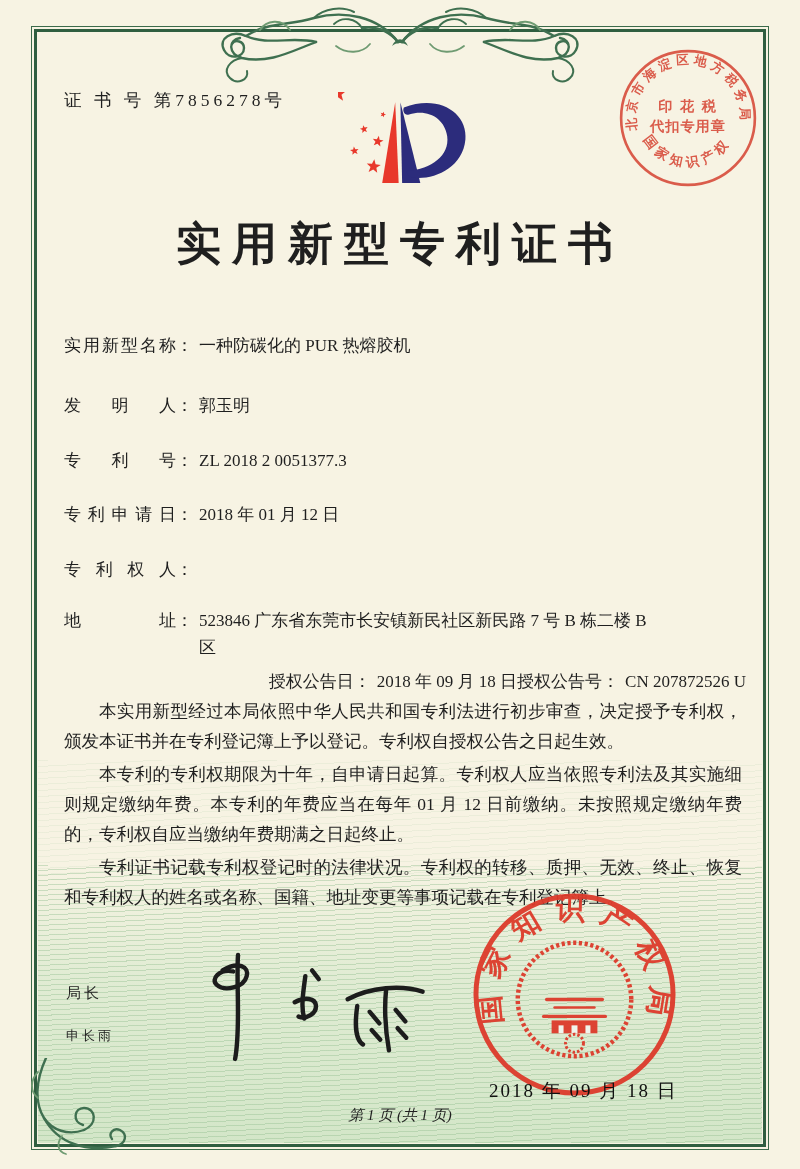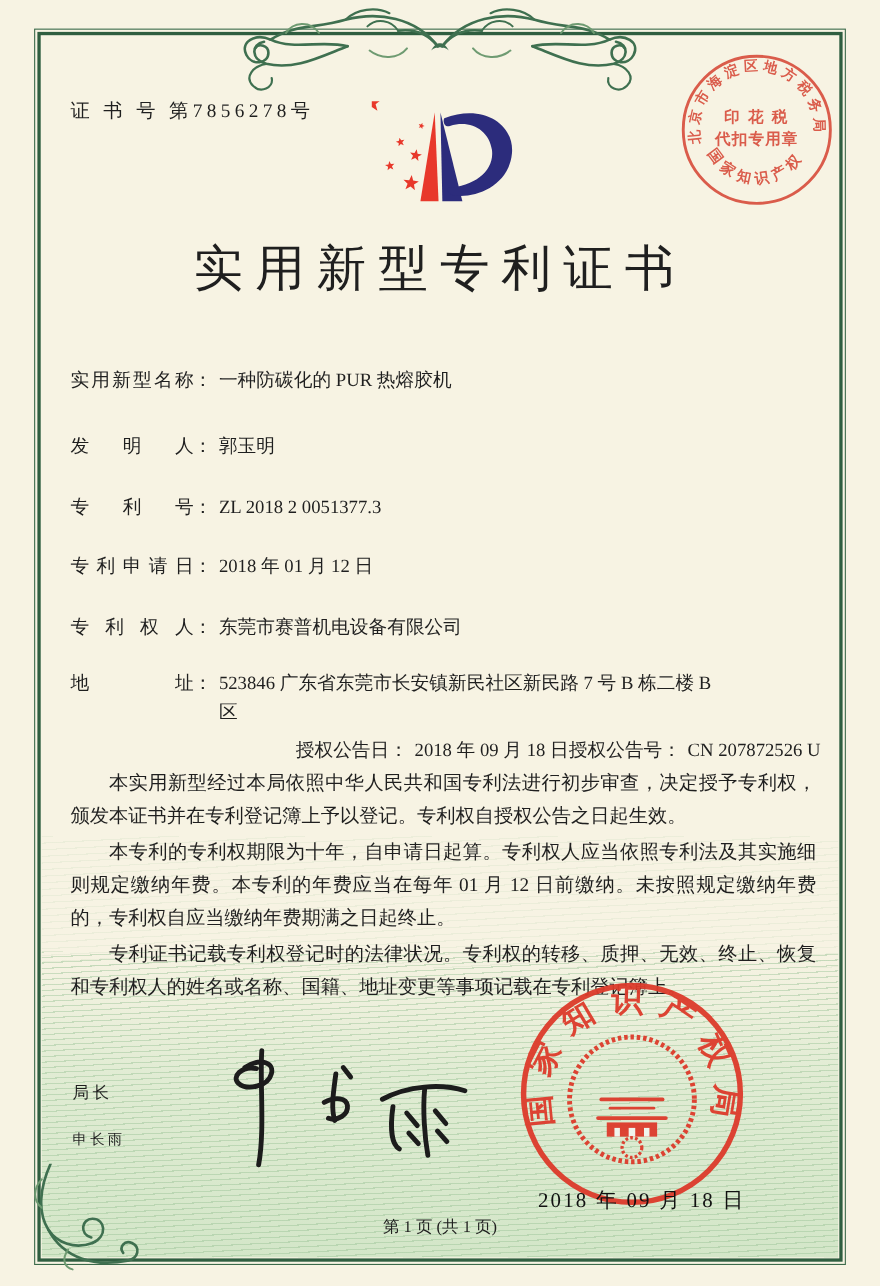--- a/index.html
+++ b/index.html
@@ -24,21 +24,21 @@
     background:repeating-linear-gradient(177deg, rgba(151,193,148,.35) 0 1px, rgba(255,255,255,0) 1px 6px);
   }
   
   .ornament-top{position:absolute;left:140px;top:2px;width:520px;height:84px;z-index:2;}
   .ornament-corner{position:absolute;left:28px;top:1058px;width:110px;height:100px;z-index:2;}
   
   .cert-no{position:absolute;left:64px;top:88px;font-size:17.5px;letter-spacing:4px;z-index:2;}
   .logo{position:absolute;left:338px;top:92px;width:130px;height:116px;z-index:2;}
   .tax-stamp{position:absolute;left:612px;top:42px;width:152px;height:152px;z-index:3;opacity:.92;}
   .title{position:absolute;left:0;right:0;top:214px;text-align:center;
-    font-size:45px;font-weight:400;letter-spacing:11px;z-index:2;}
+    font-size:45px;font-weight:700;letter-spacing:11px;z-index:2;}
   
   .fields{position:absolute;left:64px;top:332px;width:682px;font-size:17px;z-index:2;}
   .row{display:flex;line-height:27px;}
   .row .lbl{width:112px;flex:none;text-align:justify;text-align-last:justify;}
   .row .colon{flex:none;margin-right:6px;}
   .row .val{flex:1;}
   .row .val.narrow{max-width:452px;}
   .r1{margin-bottom:33px;} .r2{margin-bottom:28px;} .r3{margin-bottom:27px;}
   .r4{margin-bottom:23px;} .r5{margin-bottom:24px;margin-top:28px;} .r6{margin-bottom:7px;}
   .r7{justify-content:flex-end;}
@@ -46,21 +46,21 @@
   
   .paras{position:absolute;left:64px;top:696px;width:678px;font-size:17.5px;
     line-height:30px;text-align:justify;z-index:2;}
   .paras p{margin:0 0 3px 0;text-indent:2em;}
   
   .signer-title{position:absolute;left:66px;top:984px;font-size:15px;letter-spacing:3px;z-index:3;}
   .signer-name{position:absolute;left:66px;top:1027px;font-size:13px;letter-spacing:3px;z-index:3;}
   .signature{position:absolute;left:188px;top:946px;width:250px;height:122px;z-index:3;}
   .seal{position:absolute;left:468px;top:888px;width:214px;height:214px;z-index:2;opacity:.95;}
   .seal-date{position:absolute;left:489px;top:1078px;font-size:19px;letter-spacing:2px;z-index:4;color:#111;}
-  .footer{position:absolute;left:0;right:0;top:1106px;text-align:center;font-size:15px;z-index:3;}
+  .footer{position:absolute;left:0;right:0;top:1106px;text-align:center;font-size:15px;z-index:3;font-style:italic;}
 </style>
 </head>
 <body>
 
 <div class="frame">
   <div class="frame-inner"></div>
 </div>
 
 <div class="wash"></div>
 <div class="wash-faint"></div>
@@ -139,21 +139,20 @@
     <span class="val">ZL 2018 2 0051377.3</span>
   </div>
   <div class="row r4">
     <span class="lbl">专利申请日</span>
       <span class="colon">：</span>
     <span class="val">2018 年 01 月 12 日</span>
   </div>
   <div class="row r5">
     <span class="lbl">专利权人</span>
       <span class="colon">：</span>
-    <span class="val">东莞市赛普机电设备有限公司</span>
   </div>
   <div class="row r6">
     <span class="lbl">地址</span>
       <span class="colon">：</span>
     <span class="val narrow">523846 广东省东莞市长安镇新民社区新民路 7 号 B 栋二楼 B 区</span>
   </div>
   <div class="row r7">
     <span class="grp">
       <span>授权公告日</span>
         <span class="colon">：</span>

